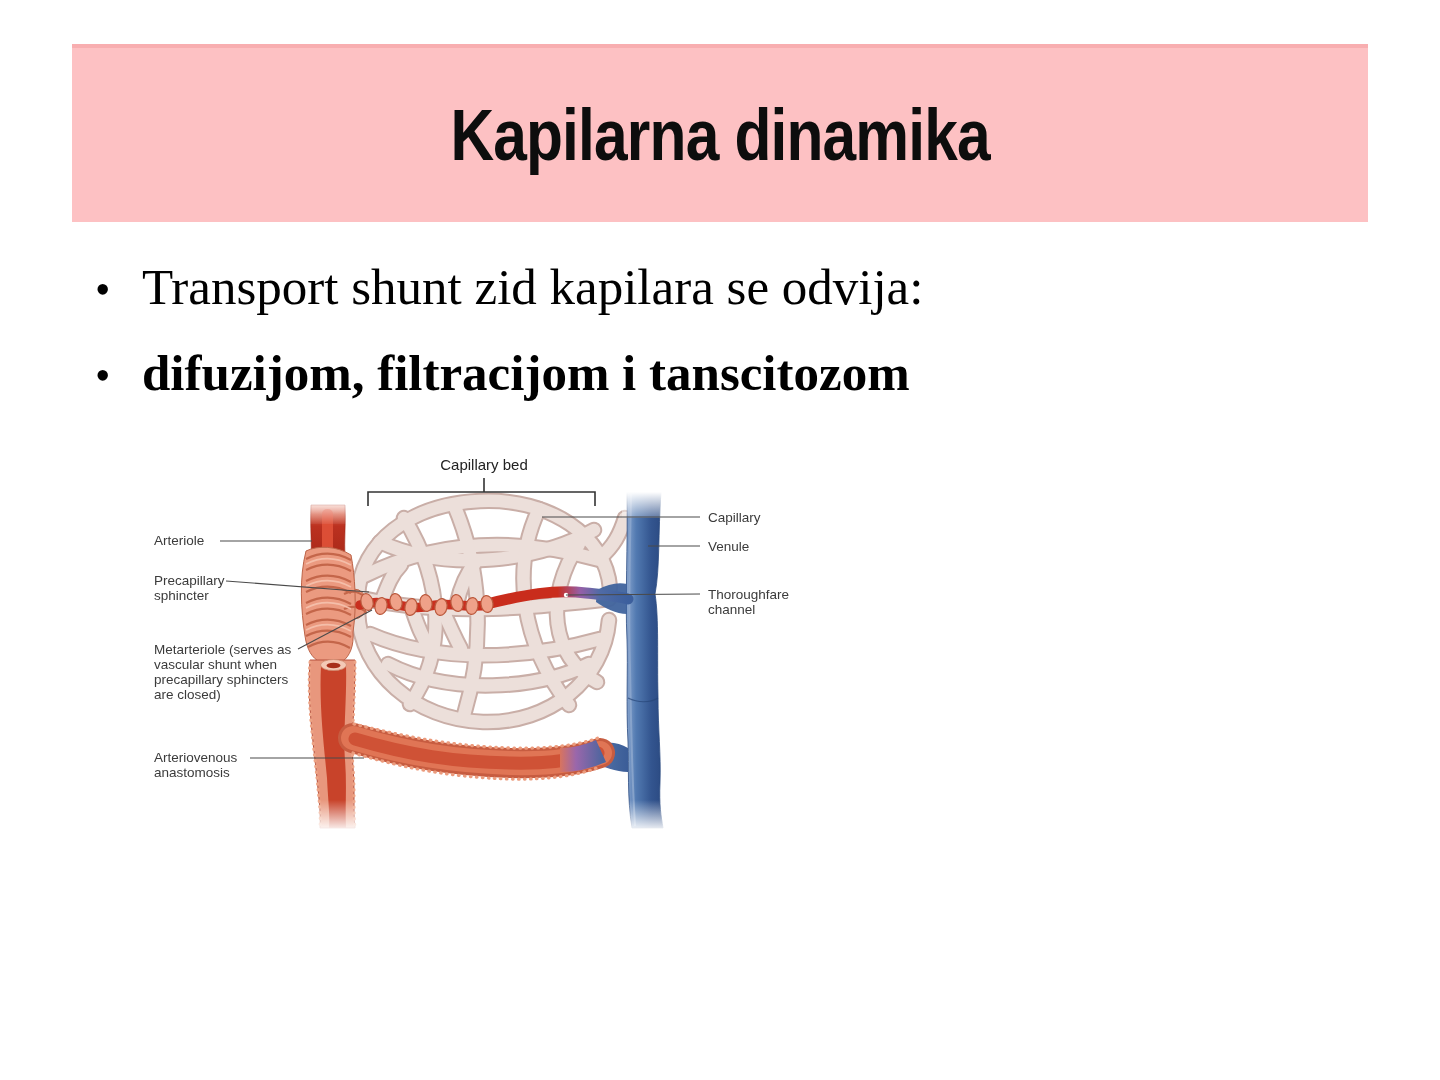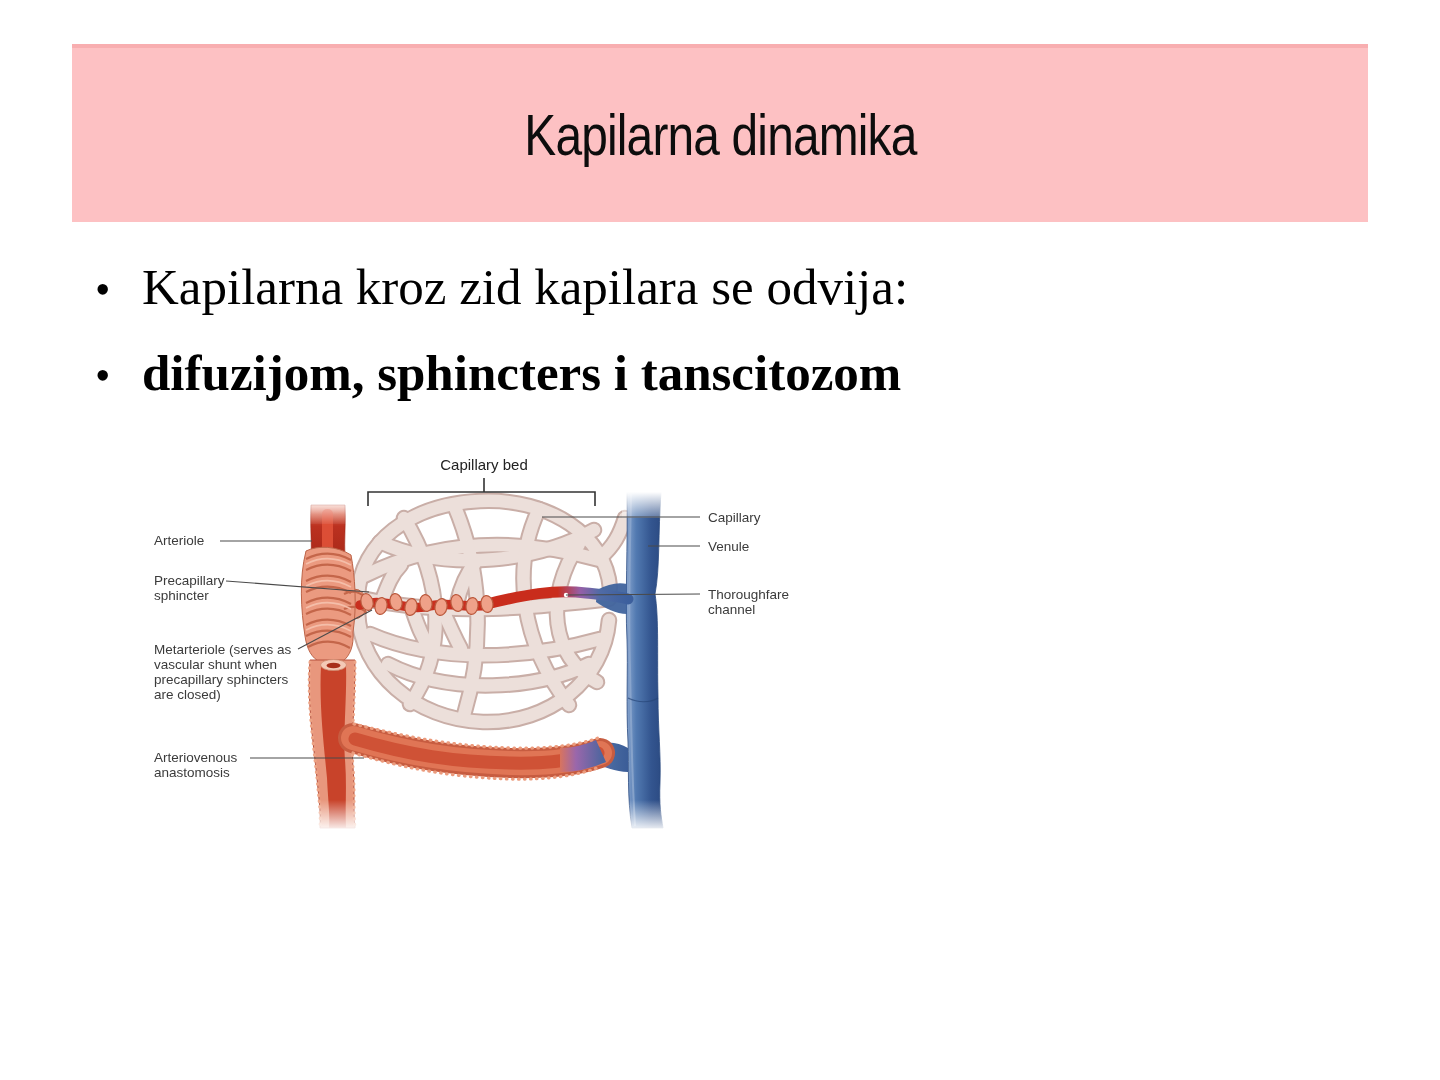--- a/index.html
+++ b/index.html
@@ -3,21 +3,21 @@
 <meta charset="utf-8">
 <style>
   html,body{margin:0;padding:0;background:#ffffff;}
   .slide{position:relative;width:1440px;height:1080px;background:#ffffff;overflow:hidden;
          font-family:"Liberation Sans",sans-serif;}
 
   
   .banner{position:absolute;left:72px;top:44px;width:1296px;height:178px;
           background:#fdc1c3;border-top:4px solid #f8aeb0;box-sizing:border-box;
           display:flex;align-items:center;justify-content:center;}
-  .banner h1{margin:0;font-size:57px;font-weight:400;color:#0d0d0d;letter-spacing:-1px;
+  .banner h1{margin:0;font-size:72px;font-weight:700;color:#0d0d0d;letter-spacing:-1px;
              font-family:"Liberation Sans",sans-serif;}
   .title-inner{display:inline-block;transform:scaleX(.84);transform-origin:center;}
 
   
   .bullets{position:absolute;left:95px;top:258px;width:1280px;color:#000;
            font-family:"Liberation Serif",serif;font-size:51px;line-height:1.17;}
   .bullet-row{display:flex;align-items:baseline;}
   .bullet-row + .bullet-row{margin-top:26px;}
   .marker{width:47px;flex:0 0 47px;font-size:44px;}
   .bullet-row.bold .bullet-text{font-weight:700;}
@@ -33,25 +33,25 @@
 
 <div class="slide">
 
   <header class="banner">
     <h1><span class="title-inner">Kapilarna dinamika</span></h1>
   </header>
 
   <div class="bullets">
     <div class="bullet-row">
       <span class="marker">•</span>
-      <span class="bullet-text">Kapilarna kroz zid kapilara se odvija:</span>
+      <span class="bullet-text">Transport shunt zid kapilara se odvija:</span>
     </div>
     <div class="bullet-row bold">
       <span class="marker">•</span>
-      <span class="bullet-text">difuzijom, sphincters i tanscitozom</span>
+      <span class="bullet-text">difuzijom, filtracijom i tanscitozom</span>
     </div>
   </div>
 
   <figure class="diagram">
     <svg viewBox="0 0 660 390" width="660" height="390">
       <defs>
         <linearGradient id="artGrad" gradientUnits="userSpaceOnUse" x1="0" y1="56" x2="0" y2="112">
           <stop offset="0" stop-color="#f2b4a6"></stop>
             <stop offset=".18" stop-color="#d55a41"></stop>
           <stop offset=".4" stop-color="#bb3120"></stop>

